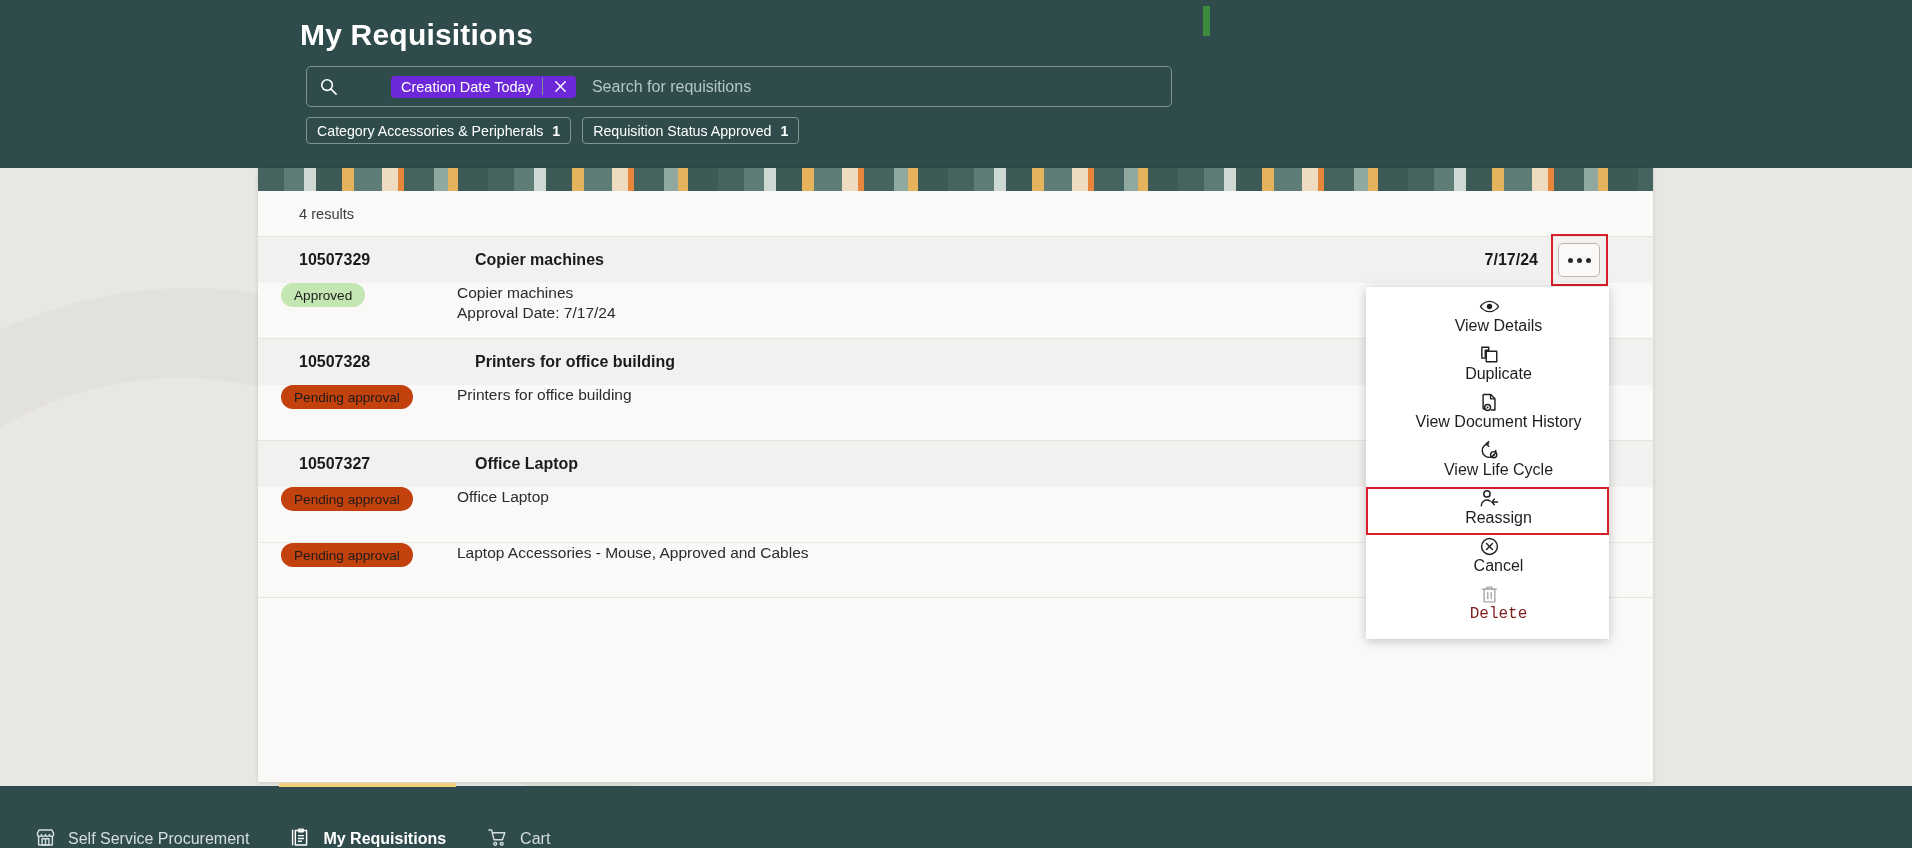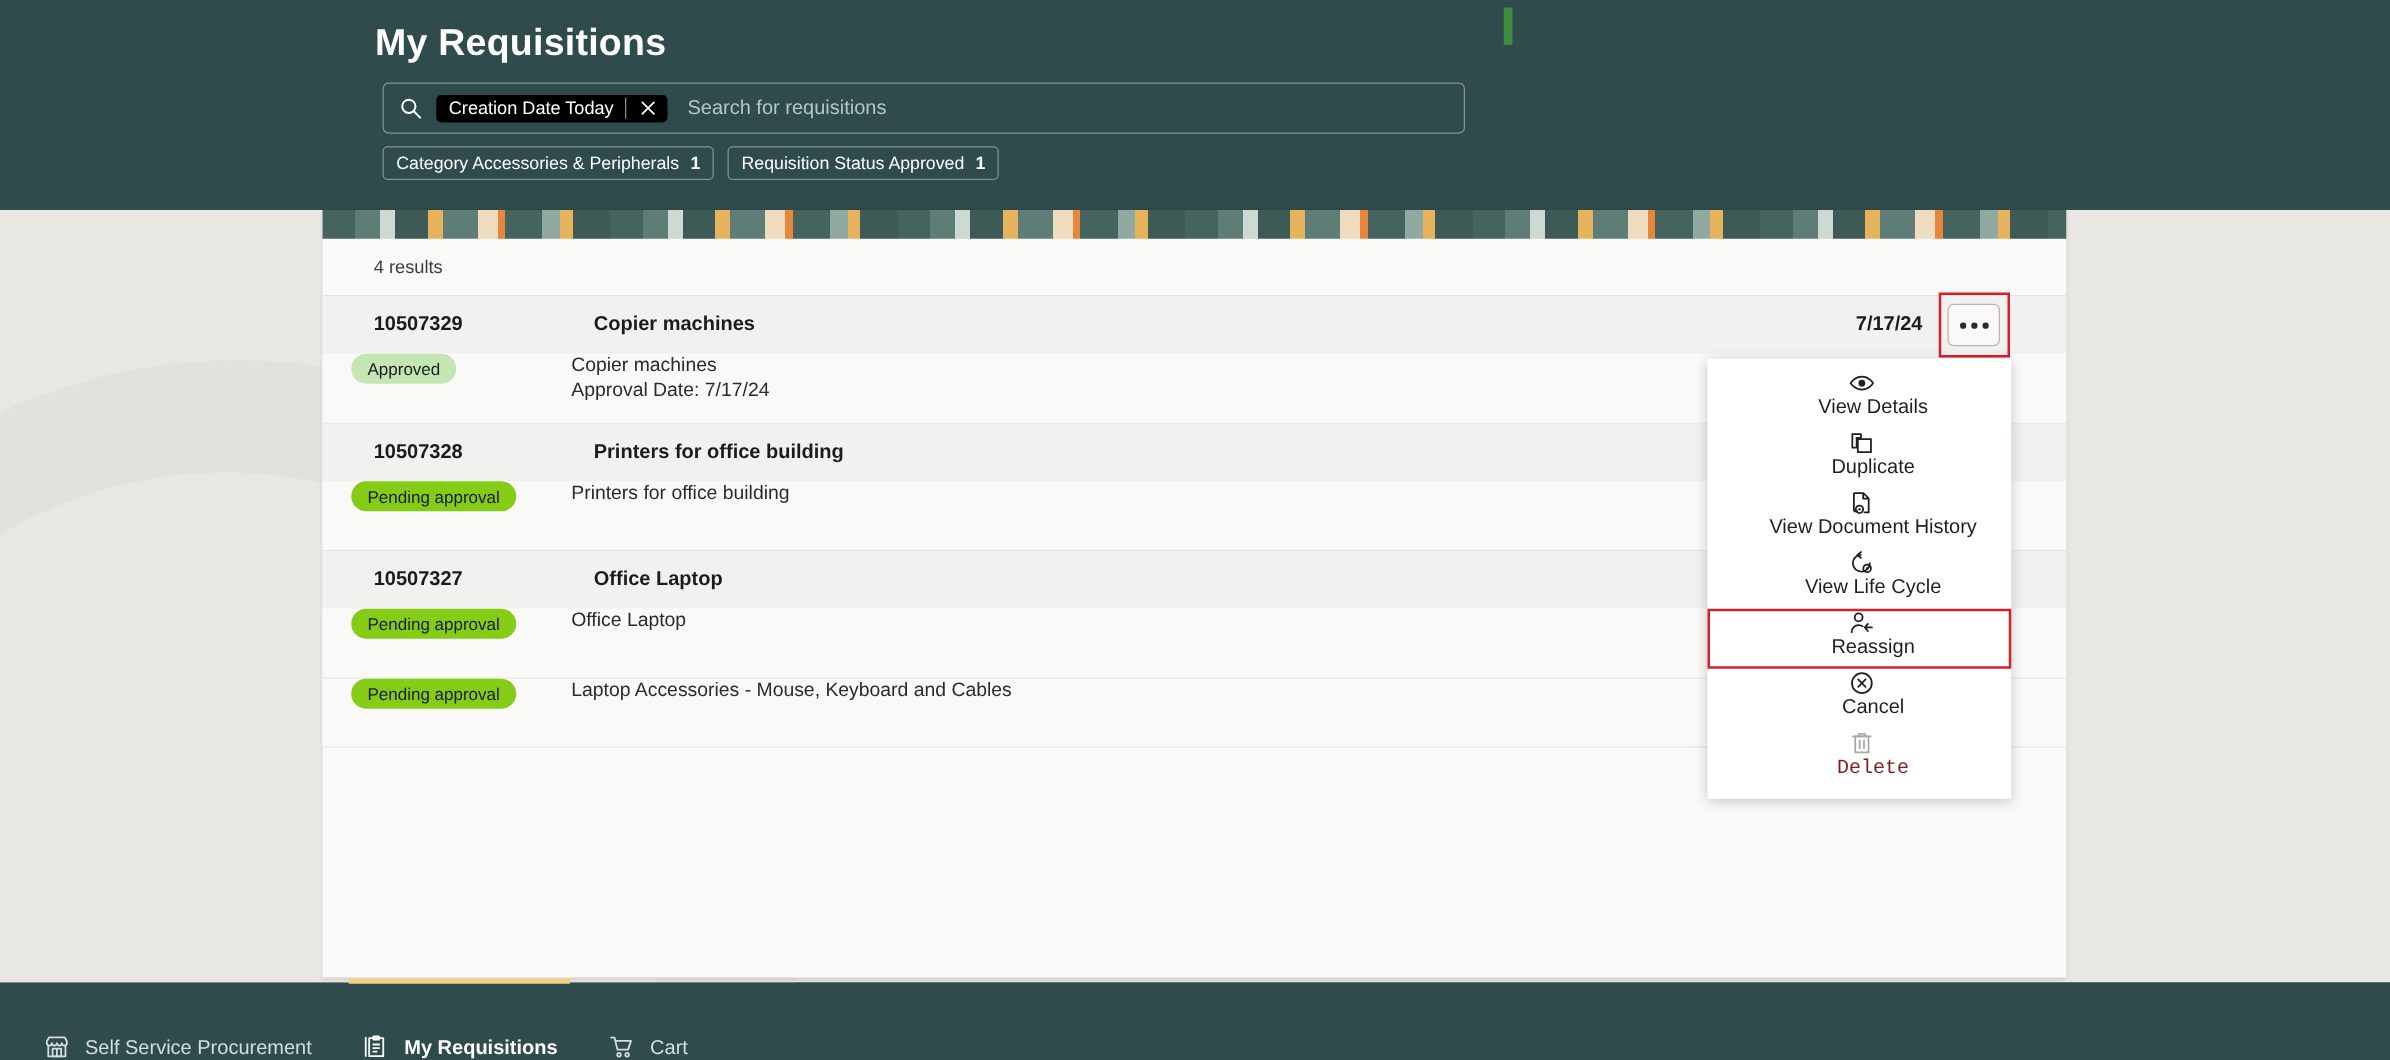--- a/index.html
+++ b/index.html
@@ -50,23 +50,24 @@
     position: absolute; left: 306px; top: 66px;
     width: 866px; height: 41px;
     border: 1px solid #7d9595; border-radius: 5px;
     background: transparent;
     display: flex; align-items: center; padding: 0 12px;
   }
   .search-icon { width: 19px; height: 19px; flex: none; margin-right: 11px; }
   .search-icon svg { display: block; }
   .token {
     display: flex; align-items: center; height: 22px;
-    background: #000000; border-radius: 4px;
+    background: #6d28d9; border-radius: 4px;
     padding: 0 4px 0 10px; color: #ffffff; font-size: 14.5px;
     flex: none;
+    margin-left: 42px;
   }
   .token-label { white-space: nowrap; }
   .token-sep {
     width: 1px; height: 17px; background: #7b9494; margin: 0 7px 0 9px;
   }
   .token-x {
     width: 22px; height: 22px; display: flex;
     align-items: center; justify-content: center; cursor: pointer;
   }
   .search-input-text {
@@ -157,21 +158,21 @@
   .badge {
     flex: none; width: 136px; margin-right: 40px;
     display: flex;
   }
   .badge span {
     display: inline-flex; align-items: center; justify-content: center;
     height: 24px; padding: 0 13px; border-radius: 13px;
     font-size: 13.6px; color: #1c1c1c; white-space: nowrap;
   }
   .badge.approved span { background: #c3e6b2; }
-  .badge.pending span  { background: #84cc16; }
+  .badge.pending span  { background: #c2410c; }
   .line-text { font-size: 15.5px; color: #2b2b2b; line-height: 1.33; }
   .line-sub  { font-size: 15.5px; color: #2b2b2b; }
 
   
   .menu {
     position: absolute; left: 1366px; top: 287px;
     width: 243px;
     background: #ffffff;
     box-shadow: 0 2px 10px rgba(0,0,0,.22);
     padding: 8px 0;
@@ -312,21 +313,21 @@
         </span>
         <span>
           <div class="line-text">Office Laptop</div>
         </span>
       </div>
       <div class="req-line">
         <span class="badge pending">
           <span>Pending approval</span>
         </span>
         <span>
-          <div class="line-text">Laptop Accessories - Mouse, Keyboard and Cables</div>
+          <div class="line-text">Laptop Accessories - Mouse, Approved and Cables</div>
         </span>
       </div>
     </div>
   </div>
 
   <div class="menu">
 
     <div class="menu-item">
       <span class="mi-icon">
         <svg viewBox="0 0 22 22" width="21" height="21" fill="none" stroke="#1f1f1f" stroke-width="1.5">

